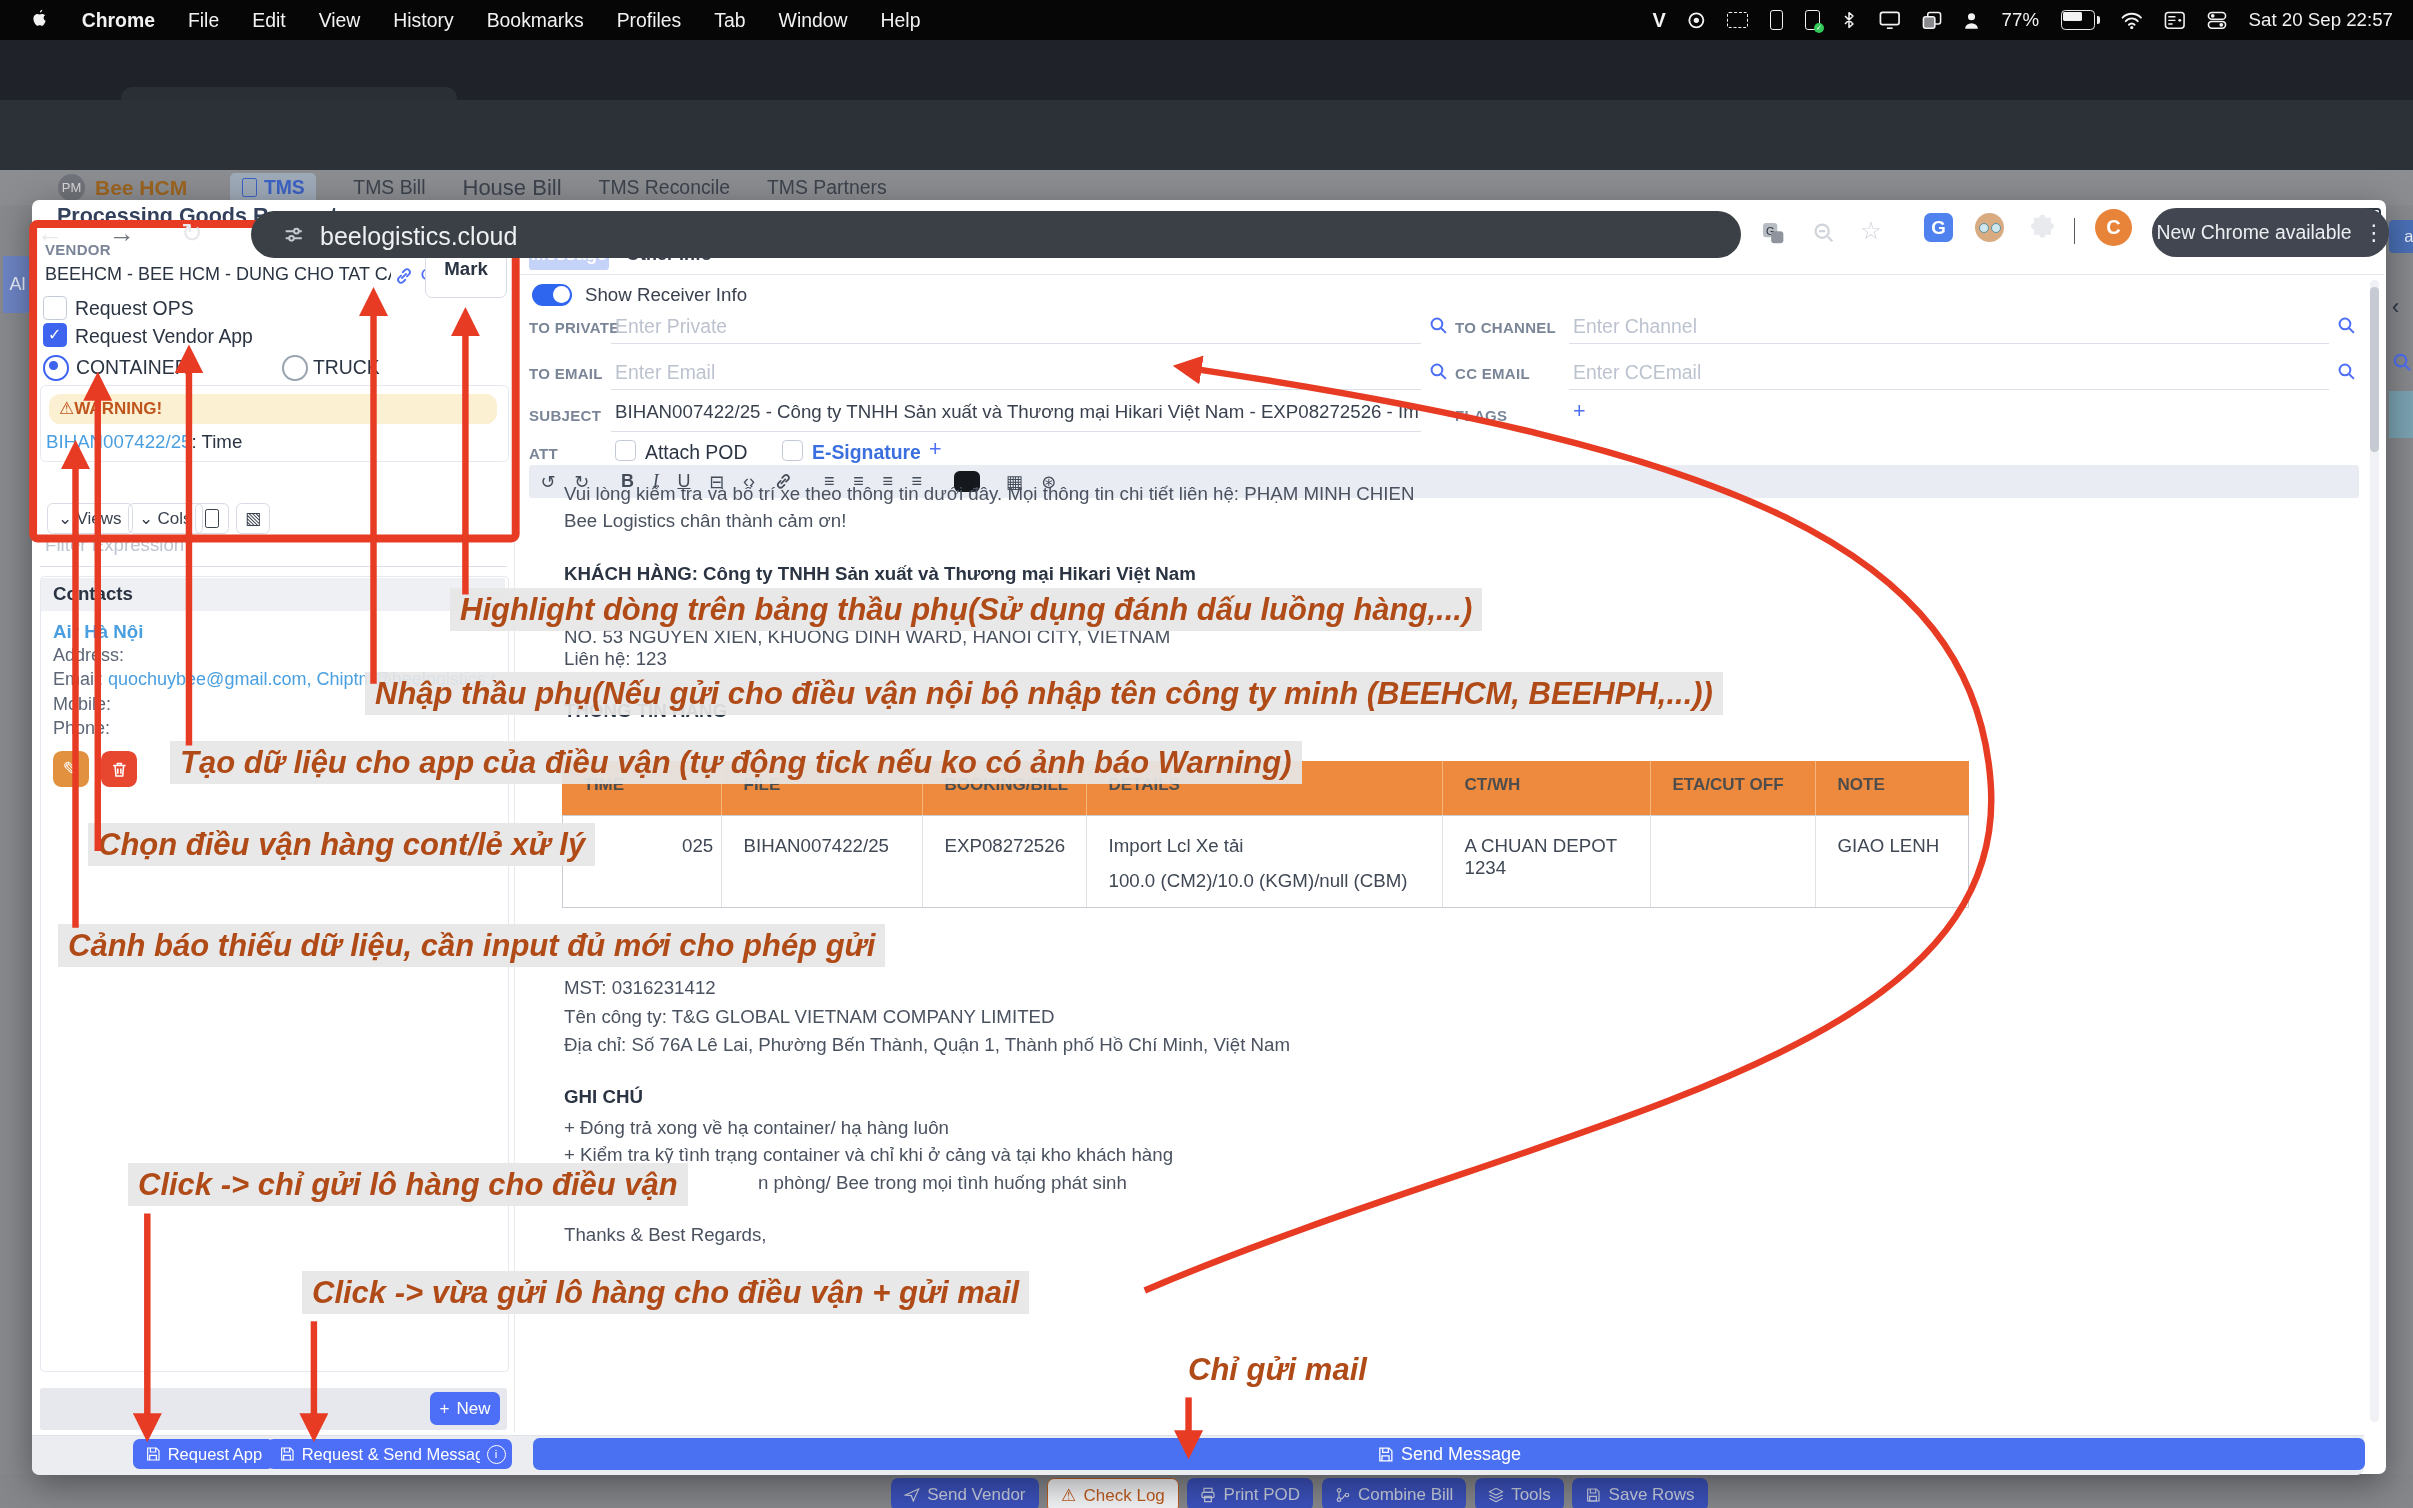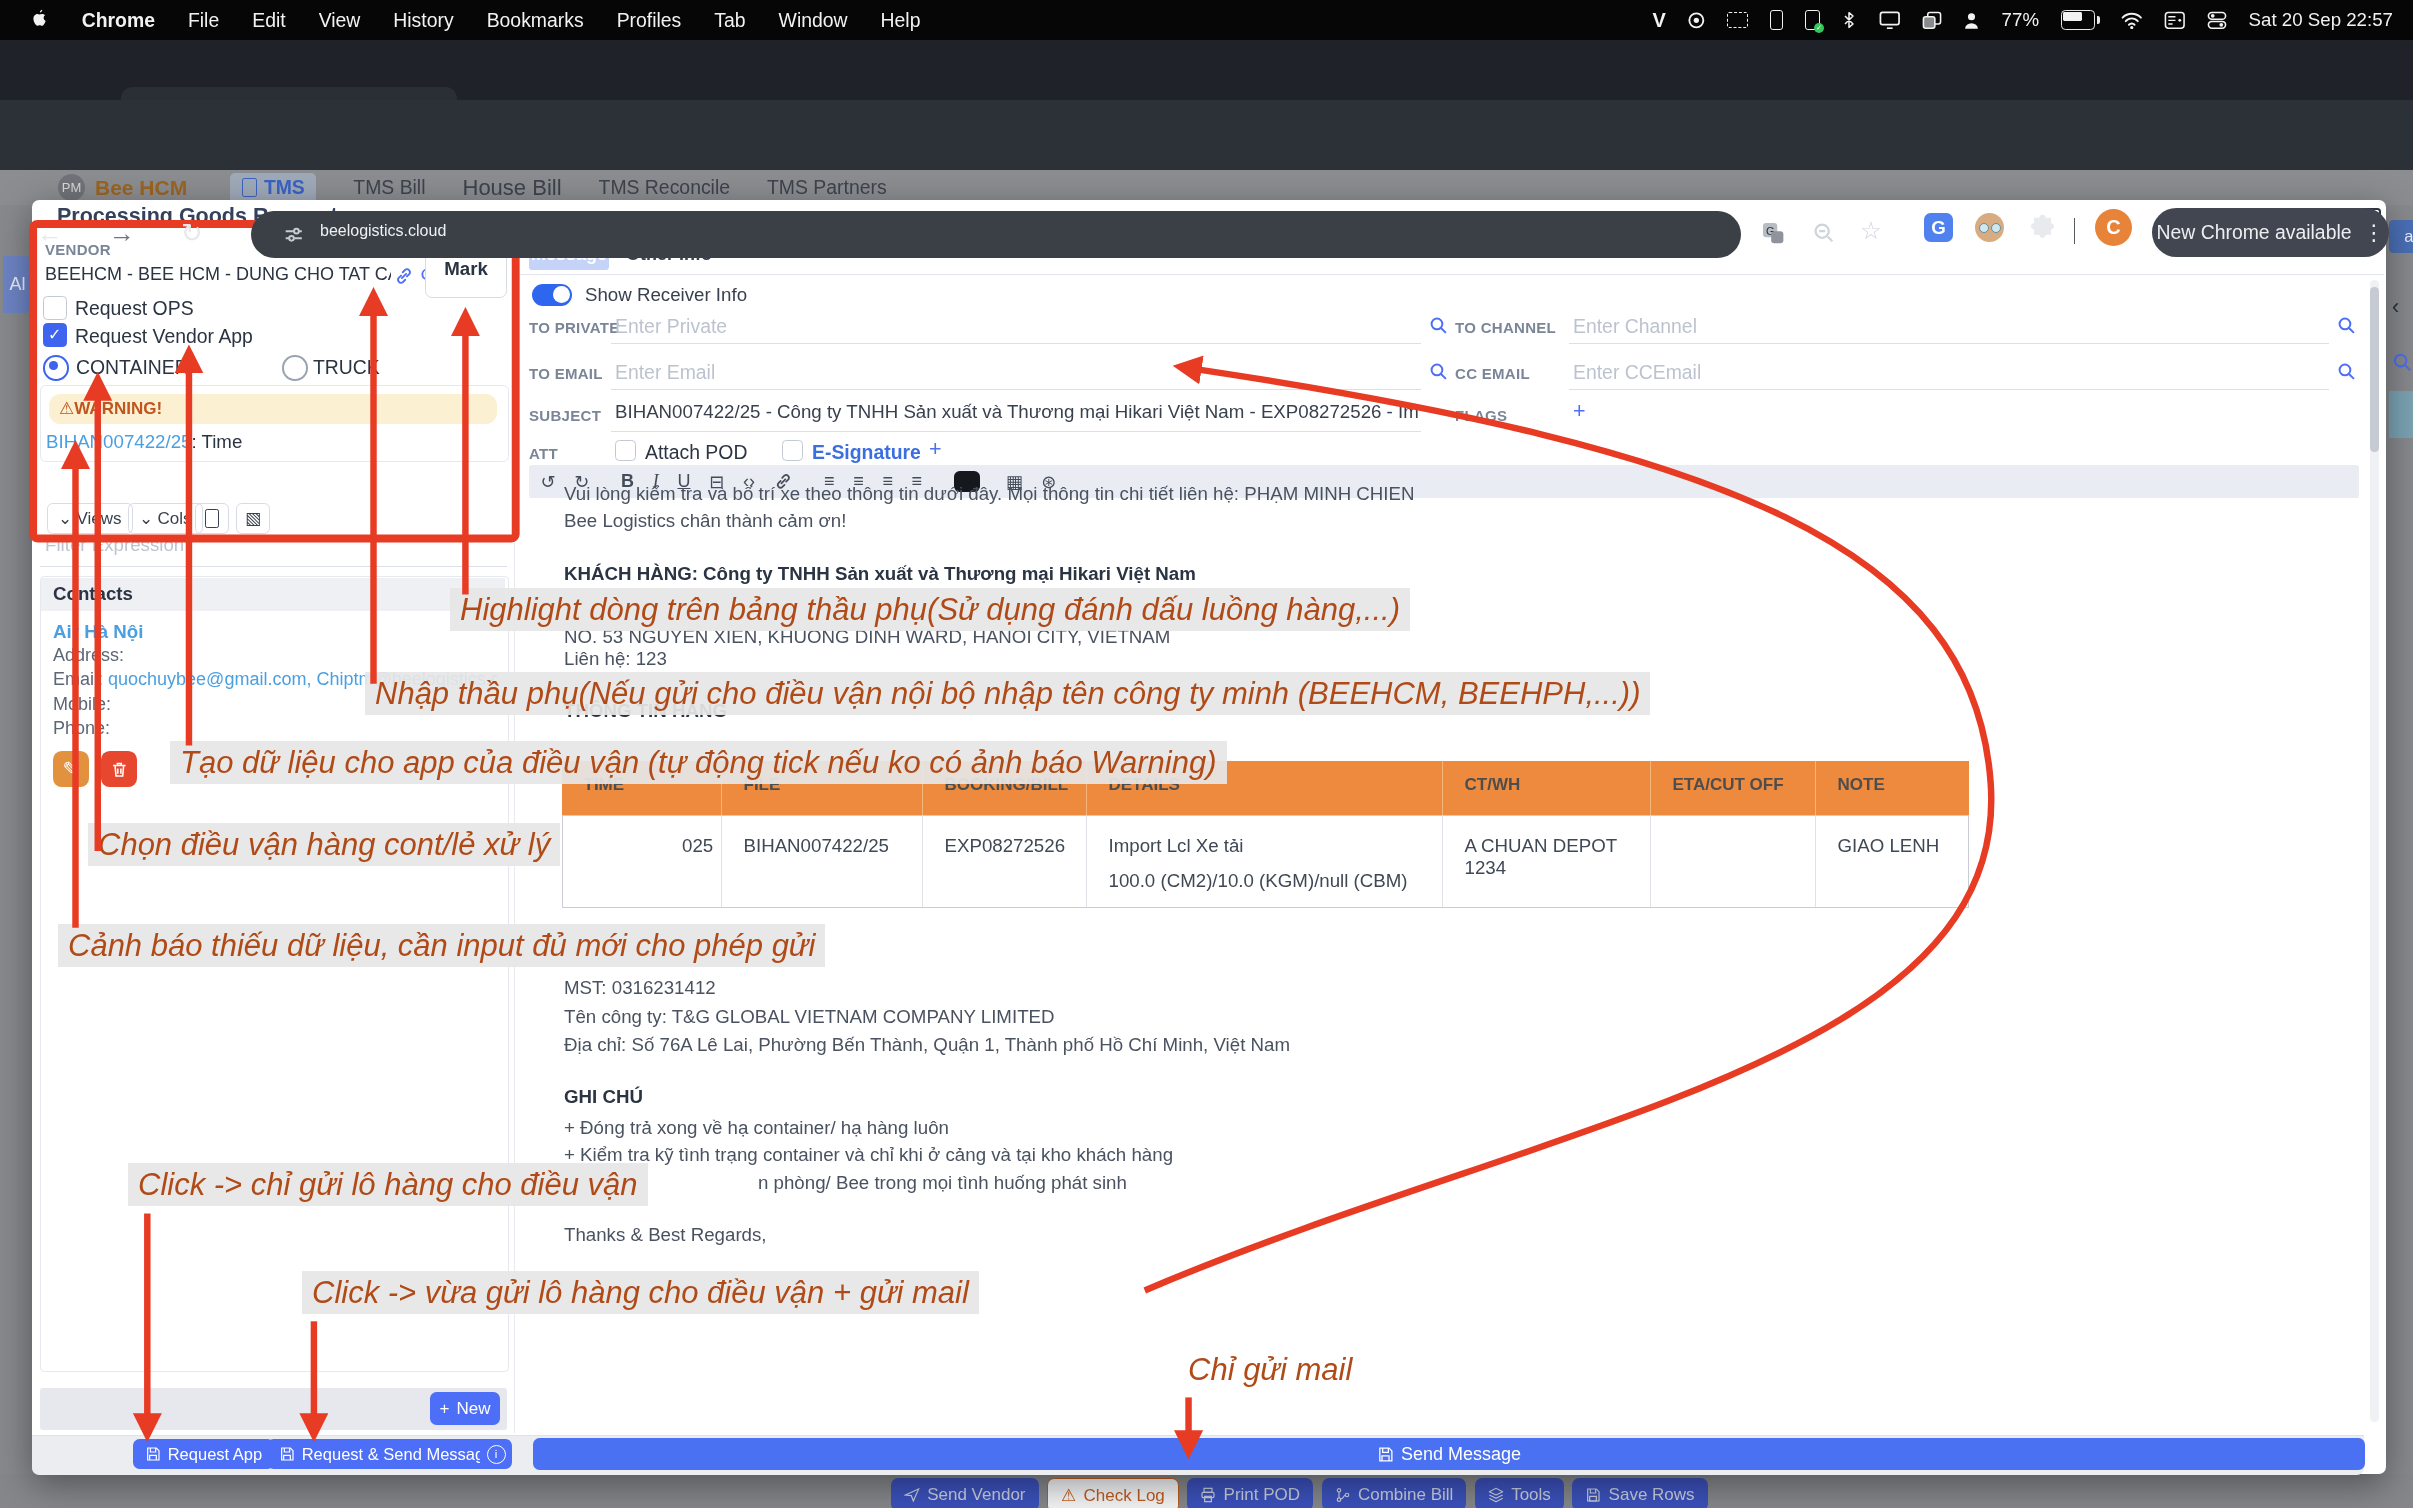--- a/index.html
+++ b/index.html
@@ -30,21 +30,21 @@
   .z20{z-index:20;}
   .lbl{font-size:15px;font-weight:bold;color:#7a8598;letter-spacing:0.3px;}
   .ph{font-size:19.4px;color:#bcc3cf;}
   .uline{border-bottom:1.4px solid #dadfe8;}
   .bodytxt{font-size:18.7px;color:#4a5260;white-space:nowrap;}
   .boldtxt{font-weight:bold;color:#2b3442;}
   .btn-blue{background:#4d6ef6;color:#fff;border-radius:6.5px;display:flex;align-items:center;justify-content:center;gap:7.2px;}
   .cb{width:21.5px;height:21.5px;border:1.4px solid #c3cad6;border-radius:4.3px;background:#fff;}
   .cb.on{background:#3e63ee;border-color:#3e63ee;color:#fff;font-size:16px;display:flex;align-items:center;justify-content:center;}
   .radio{width:21.5px;height:21.5px;border-radius:50%;background:#fff;}
-  .ann{position:absolute;z-index:40;background:rgba(230,230,230,.93);color:#b04a17;font-weight:normal;font-style:italic;font-size:31px;padding:3.6px 10px;white-space:nowrap;}
+  .ann{position:absolute;z-index:40;background:rgba(230,230,230,.93);color:#b04a17;font-weight:bold;font-style:italic;font-size:31px;padding:3.6px 10px;white-space:nowrap;}
   .ann.clear{background:none;}
   .isvg{display:inline-block;vertical-align:middle;}
   .tgrid{position:absolute;left:562px;top:761px;width:1409px;display:grid;grid-template-columns:159px 201px 164px 356px 208px 165px 154px;z-index:20;}
   .th{background:#ee8a3d;color:#4d4d4d;font-weight:bold;font-size:17px;height:54px;padding:14.4px 0 0 21.5px;border-left:1.4px solid #f5b57e;box-sizing:border-box;}
   .td{background:#fff;height:92px;border-top:1.4px solid #c9ccd3;border-left:1.4px solid #e0e2e7;padding:18.7px 0 0 21.5px;box-sizing:border-box;font-size:18.7px;color:#3f4854;}
   .ed-ic{font-size:18px;color:#444c59;}
 </style>
 </head>
 <body>
 
@@ -159,21 +159,21 @@
   <div class="abs toolbar">
     <span class="abs" style="left:37px;top:118px;font-size:26px">←</span>
     <span class="abs" style="left:109px;top:118px;font-size:26px;color:#6f747c">→</span>
     <span class="abs" style="left:181px;top:118px;font-size:26px">↻</span>
     <div class="urlpill">
       <span class="abs" style="left:32px;top:13px"><svg class="isvg" width="21.5" height="21.5" viewBox="0 0 24 24">
             <path d="M3 8 h9 M17.5 8 H21 M3 16 h4 M12.5 16 H21" stroke="#c7cbd1" stroke-width="2.2"></path>
             <circle cx="15" cy="8" r="2.6" stroke="#c7cbd1" stroke-width="2.2" fill="none"></circle>
             <circle cx="9.5" cy="16" r="2.6" stroke="#c7cbd1" stroke-width="2.2" fill="none"></circle>
           </svg></span>
-      <span class="abs" style="left:69px;top:10.8px;font-size:16px;color:#eef0f2">beelogistics.cloud</span>
+      <span class="abs" style="left:69px;top:10.8px;font-size:25px;color:#eef0f2">beelogistics.cloud</span>
     </div>
     <span class="abs" style="left:1761px;top:121px"><svg class="isvg" width="24.4" height="24.4" viewBox="0 0 24 24">
           <rect x="2" y="2" width="14" height="14" rx="3" fill="#b7bbc2"></rect>
           <text x="5" y="13.5" font-size="11" fill="#2c3037" font-family="sans-serif">G</text>
           <rect x="10" y="10" width="12" height="12" rx="3" fill="#8f939b"></rect>
         </svg></span>
     <span class="abs" style="left:1812px;top:121px"><svg class="isvg" width="24.4" height="24.4" viewBox="0 0 24 24">
           <circle cx="10" cy="10" r="6.5" stroke="#cfd3da" stroke-width="2.2" fill="none"></circle>
           <path d="M7 10 h6 M15.5 15.5 L20 20" stroke="#cfd3da" stroke-width="2.2"></path>
         </svg></span>

